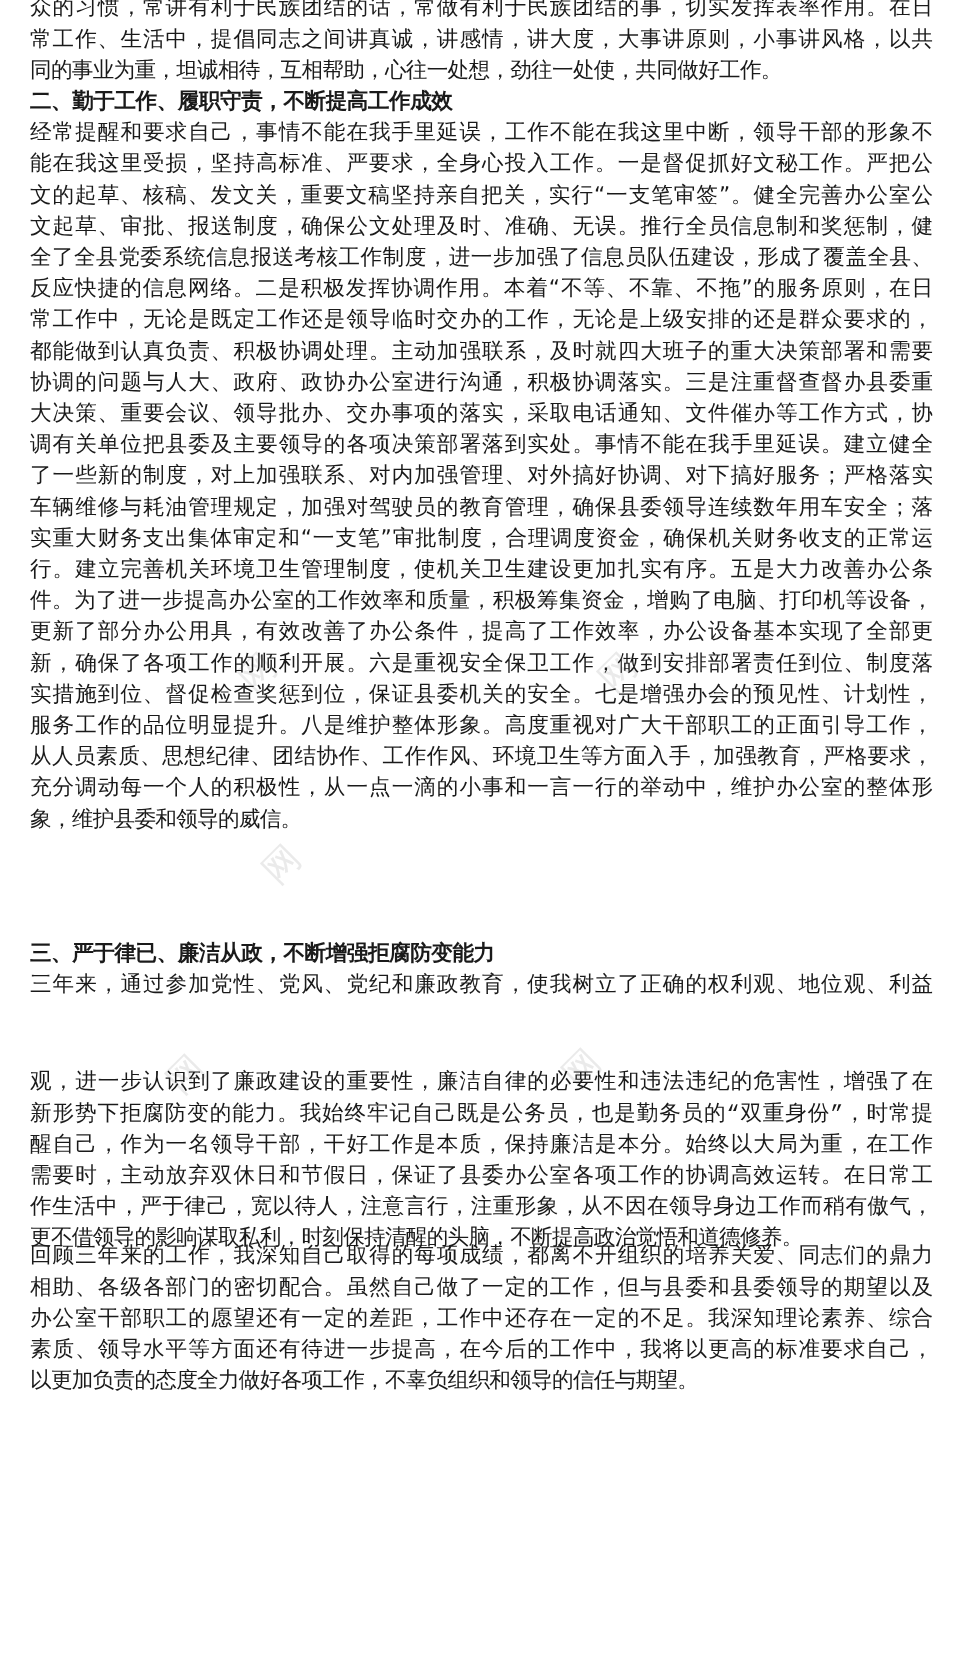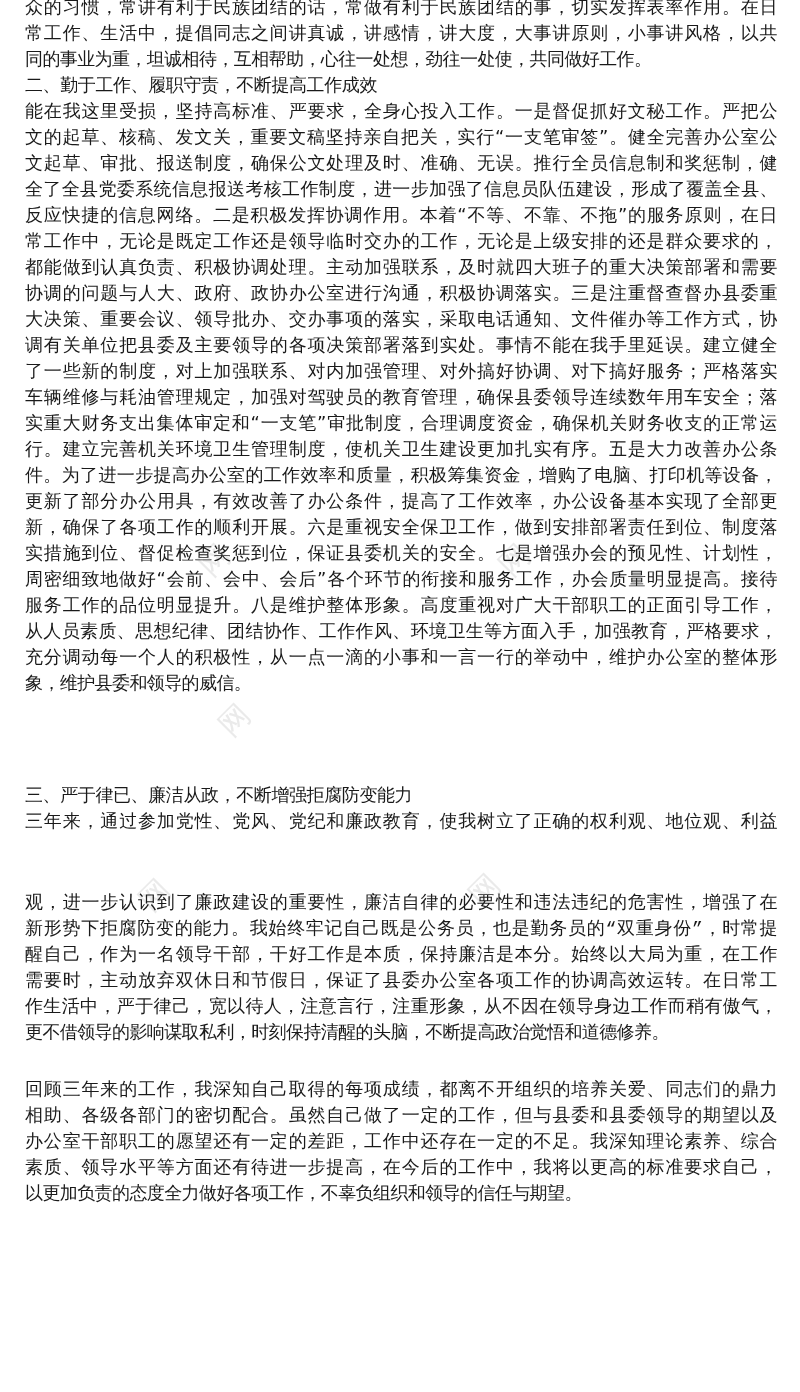--- a/index.html
+++ b/index.html
@@ -8,21 +8,21 @@
     font-family: "DejaVu Sans", "Liberation Sans", sans-serif;
     color: #1a1a1a;
   }
   .page { position: absolute; left: 0; top: 0; width: 800px; height: 1392px; }
   .block { position: absolute; left: 25px; width: 752px; font-size: 18px; line-height: 26px; }
   .line {
     display: block; height: 26px; white-space: nowrap; text-align: justify;
     text-align-last: justify; overflow: hidden; letter-spacing: -0.6px;
   }
   .line.last { text-align-last: left; }
-  .heading { font-weight: normal; letter-spacing: -0.4px; }
+  .heading { font-weight: bold; letter-spacing: -0.4px; }
   .wm {
     position: absolute; color: #e6e6e6; font-size: 30px; transform: rotate(-45deg);
     pointer-events: none; font-family: "DejaVu Sans", sans-serif; opacity: 0.8;
   }
 </style>
 </head>
 <body>
 
 <div class="page">
 
@@ -33,60 +33,60 @@
   <span class="wm" style="left:470px;top:870px;">网</span>
 
   <div class="block" style="top:-6px;">
     <span class="line">众的习惯，常讲有利于民族团结的话，常做有利于民族团结的事，切实发挥表率作用。在日</span>
     <span class="line">常工作、生活中，提倡同志之间讲真诚，讲感情，讲大度，大事讲原则，小事讲风格，以共</span>
     <span class="line last">同的事业为重，坦诚相待，互相帮助，心往一处想，劲往一处使，共同做好工作。</span>
   </div>
 
   <div class="block" style="top:72px;">
     <span class="line last heading">二、勤于工作、履职守责，不断提高工作成效</span>
+    <span class="line">经常提醒和要求自己，事情不能在我手里延误，工作不能在我这里中断，领导干部的形象不</span>
     <span class="line">能在我这里受损，坚持高标准、严要求，全身心投入工作。一是督促抓好文秘工作。严把公</span>
     <span class="line">文的起草、核稿、发文关，重要文稿坚持亲自把关，实行“一支笔审签”。健全完善办公室公</span>
     <span class="line">文起草、审批、报送制度，确保公文处理及时、准确、无误。推行全员信息制和奖惩制，健</span>
     <span class="line">全了全县党委系统信息报送考核工作制度，进一步加强了信息员队伍建设，形成了覆盖全县、</span>
     <span class="line">反应快捷的信息网络。二是积极发挥协调作用。本着“不等、不靠、不拖”的服务原则，在日</span>
     <span class="line">常工作中，无论是既定工作还是领导临时交办的工作，无论是上级安排的还是群众要求的，</span>
     <span class="line">都能做到认真负责、积极协调处理。主动加强联系，及时就四大班子的重大决策部署和需要</span>
     <span class="line">协调的问题与人大、政府、政协办公室进行沟通，积极协调落实。三是注重督查督办县委重</span>
     <span class="line">大决策、重要会议、领导批办、交办事项的落实，采取电话通知、文件催办等工作方式，协</span>
     <span class="line">调有关单位把县委及主要领导的各项决策部署落到实处。事情不能在我手里延误。建立健全</span>
     <span class="line">了一些新的制度，对上加强联系、对内加强管理、对外搞好协调、对下搞好服务；严格落实</span>
     <span class="line">车辆维修与耗油管理规定，加强对驾驶员的教育管理，确保县委领导连续数年用车安全；落</span>
     <span class="line">实重大财务支出集体审定和“一支笔”审批制度，合理调度资金，确保机关财务收支的正常运</span>
     <span class="line">行。建立完善机关环境卫生管理制度，使机关卫生建设更加扎实有序。五是大力改善办公条</span>
     <span class="line">件。为了进一步提高办公室的工作效率和质量，积极筹集资金，增购了电脑、打印机等设备，</span>
     <span class="line">更新了部分办公用具，有效改善了办公条件，提高了工作效率，办公设备基本实现了全部更</span>
     <span class="line">新，确保了各项工作的顺利开展。六是重视安全保卫工作，做到安排部署责任到位、制度落</span>
     <span class="line">实措施到位、督促检查奖惩到位，保证县委机关的安全。七是增强办会的预见性、计划性，</span>
-    <span class="line">周密细致地做好“会前、会中、会后”各个环节的衔接和服务工作，办会质量明显提高。接待</span>
     <span class="line">服务工作的品位明显提升。八是维护整体形象。高度重视对广大干部职工的正面引导工作，</span>
     <span class="line">从人员素质、思想纪律、团结协作、工作作风、环境卫生等方面入手，加强教育，严格要求，</span>
     <span class="line">充分调动每一个人的积极性，从一点一滴的小事和一言一行的举动中，维护办公室的整体形</span>
     <span class="line last">象，维护县委和领导的威信。</span>
   </div>
 
   <div class="block" style="top:782px;">
     <span class="line last heading">三、严于律已、廉洁从政，不断增强拒腐防变能力</span>
     <span class="line">三年来，通过参加党性、党风、党纪和廉政教育，使我树立了正确的权利观、地位观、利益</span>
   </div>
 
   <div class="block" style="top:890px;font-family:Liberation Mono, monospace;">
     <span class="line">观，进一步认识到了廉政建设的重要性，廉洁自律的必要性和违法违纪的危害性，增强了在</span>
     <span class="line">新形势下拒腐防变的能力。我始终牢记自己既是公务员，也是勤务员的“双重身份”，时常提</span>
     <span class="line">醒自己，作为一名领导干部，干好工作是本质，保持廉洁是本分。始终以大局为重，在工作</span>
     <span class="line">需要时，主动放弃双休日和节假日，保证了县委办公室各项工作的协调高效运转。在日常工</span>
     <span class="line">作生活中，严于律己，宽以待人，注意言行，注重形象，从不因在领导身边工作而稍有傲气，</span>
     <span class="line last">更不借领导的影响谋取私利，时刻保持清醒的头脑，不断提高政治觉悟和道德修养。</span>
   </div>
 
-  <div class="block" style="top:1076px;">
+  <div class="block" style="top:1034px;">
     <span class="line">回顾三年来的工作，我深知自己取得的每项成绩，都离不开组织的培养关爱、同志们的鼎力</span>
     <span class="line">相助、各级各部门的密切配合。虽然自己做了一定的工作，但与县委和县委领导的期望以及</span>
     <span class="line">办公室干部职工的愿望还有一定的差距，工作中还存在一定的不足。我深知理论素养、综合</span>
     <span class="line">素质、领导水平等方面还有待进一步提高，在今后的工作中，我将以更高的标准要求自己，</span>
     <span class="line last">以更加负责的态度全力做好各项工作，不辜负组织和领导的信任与期望。</span>
   </div>
 
 </div>
 
 </body></html>

